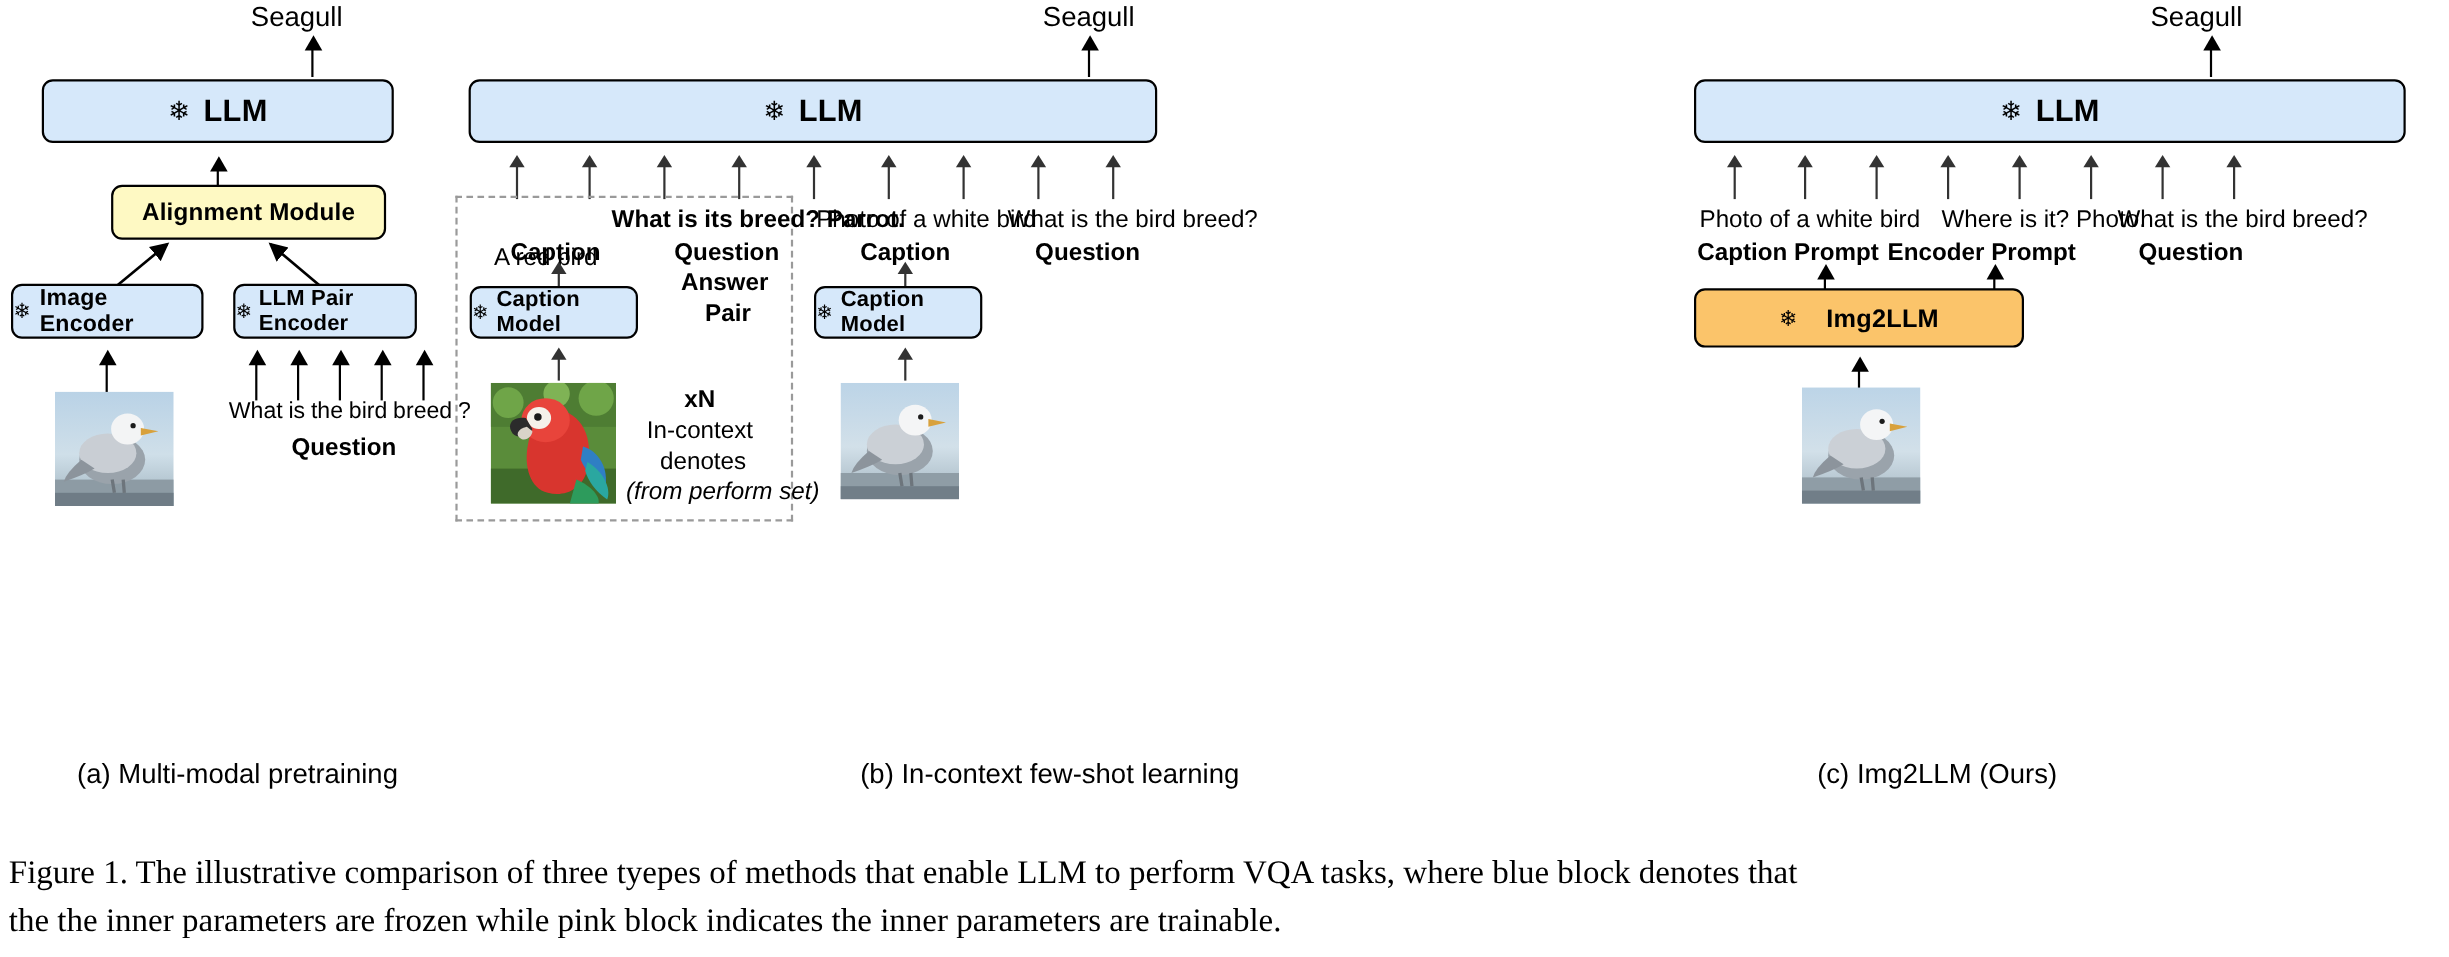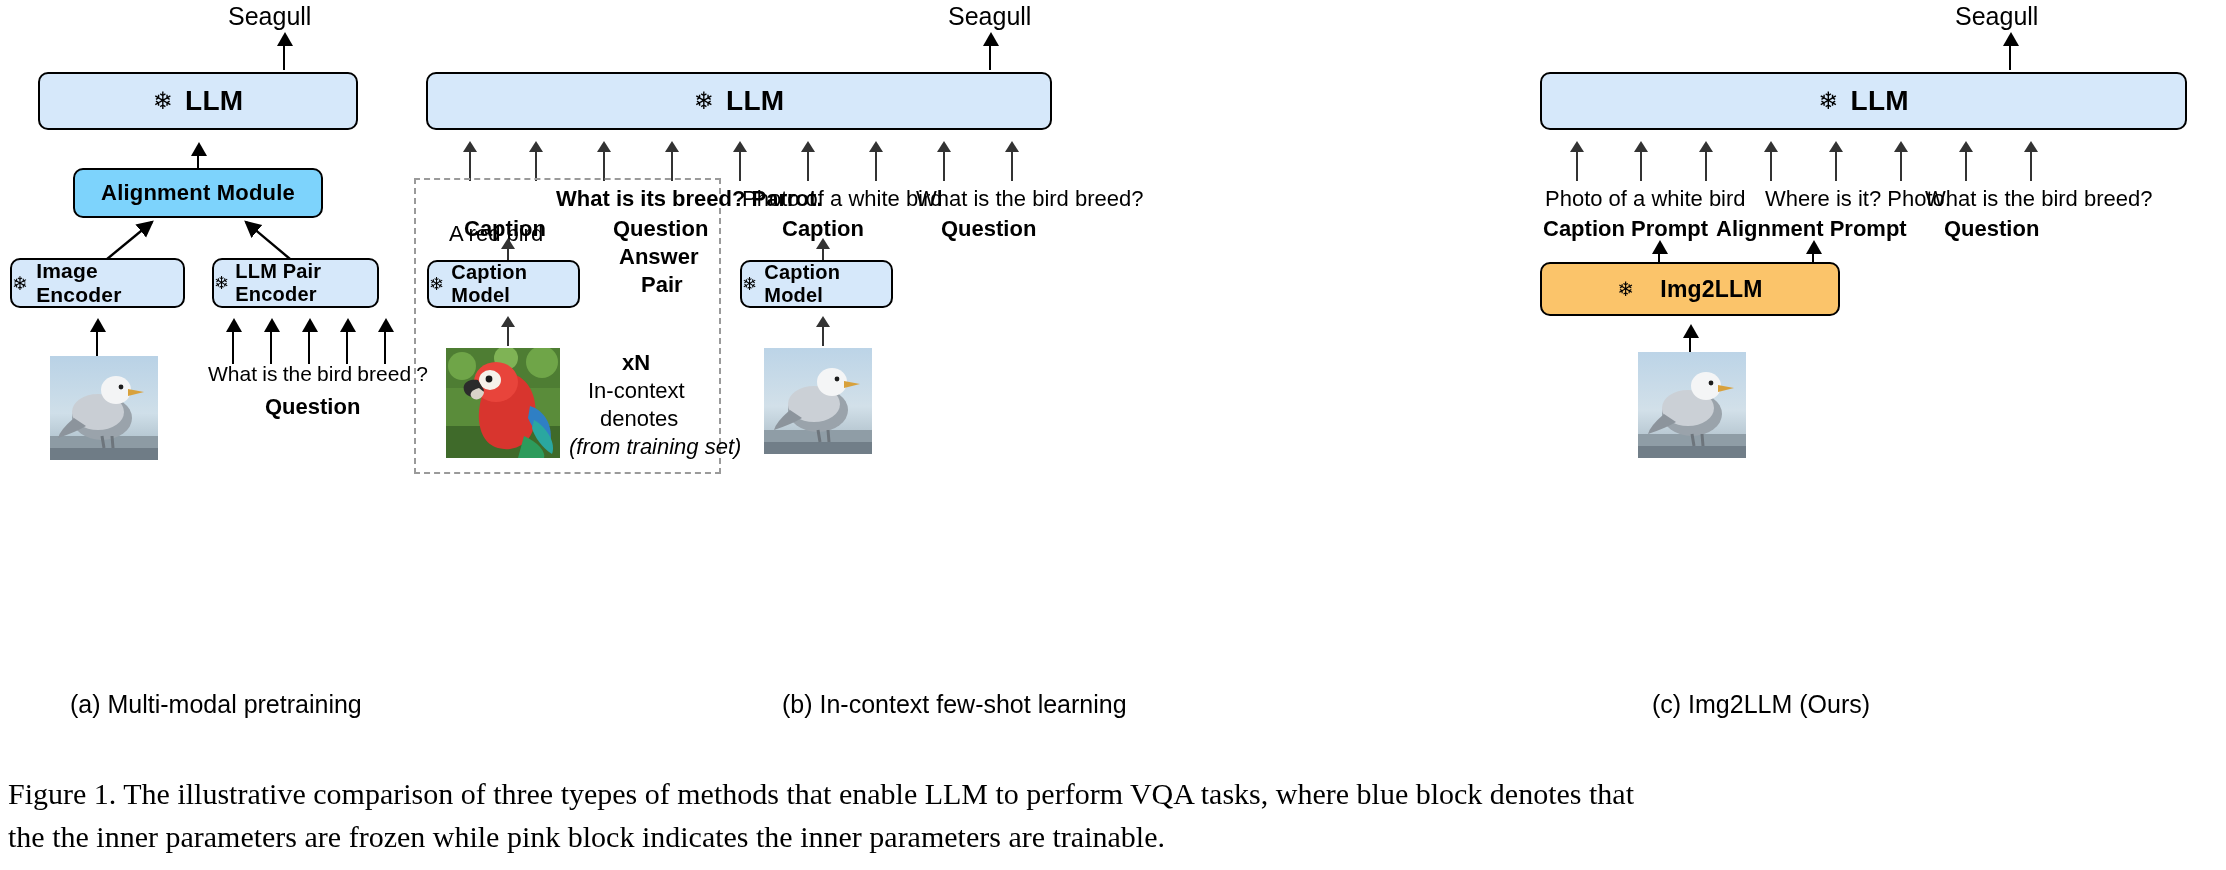--- a/index.html
+++ b/index.html
@@ -14,21 +14,21 @@
     border:2.5px solid #000;
     border-radius:10px;
     display:flex;
     align-items:center;
     justify-content:center;
     font-weight:bold;
     color:#000;
     letter-spacing:.2px;
   }
   .box.blue{background:#d6e8fa;}
-  .box.pink{background:#7dd3fc;}
+  .box.pink{background:#fef9c3;margin-left:28px;}
   .box.orange{background:#fbc46a;}
 
   .snow{font-weight:400;display:inline-block;}
 
   
   .arrow{position:absolute;width:14px;}
   .arrow .shaft{position:absolute;left:6px;top:7px;bottom:0;width:1.8px;background:#333;}
   .arrow .head{position:absolute;left:0;top:0;width:0;height:0;
       border-left:7px solid transparent;border-right:7px solid transparent;border-bottom:11px solid #333;}
   .arrow.thick .shaft{width:2.6px;left:5.5px;background:#000;}
@@ -254,21 +254,21 @@
       <ellipse cx="44" cy="32" rx="11" ry="10" fill="#f5f1ea"></ellipse>
       <circle cx="43" cy="31" r="3.4" fill="#1a1a1a"></circle>
       <path d="M32 32 C20 30 14 38 20 46 C26 52 36 48 38 42 Z" fill="#2b2b2b"></path>
       <path d="M33 40 C24 42 22 48 28 51 C33 53 38 48 38 44 Z" fill="#d9d3c8"></path>
     </svg>
   </div>
 
   <div class="txt lbl-bold" style="left:622px;top:350px;">xN</div>
   <div class="txt lbl-plain" style="left:588px;top:378px;text-align:center;">In-context</div>
   <div class="txt lbl-plain" style="left:600px;top:406px;">denotes</div>
-  <div class="txt lbl-ital" style="left:569px;top:434px;">(from training set)</div>
+  <div class="txt lbl-ital" style="left:569px;top:434px;">(from perform set)</div>
 
   <div class="txt lbl-plain" style="left:742px;top:186px;">Photo of a white bird</div>
   <div class="txt lbl-bold" style="left:782px;top:216px;">Caption</div>
 
   <div class="arrow" style="left:816px;top:238px;height:26px;">
       <div class="head"></div>
       <div class="shaft"></div>
     </div>
 
   <div class="box blue" style="left:740px;top:260px;width:153px;height:48px;font-size:20px;">
@@ -350,21 +350,21 @@
   <div class="arrow" style="left:2024px;top:141px;height:40px;">
       <div class="head"></div>
       <div class="shaft"></div>
     </div>
 
   <div class="txt lbl-plain" style="left:1545px;top:186px;">Photo of a white bird</div>
   <div class="txt lbl-plain" style="left:1765px;top:186px;">Where is it? Photo.</div>
   <div class="txt lbl-plain" style="left:1925px;top:186px;">What is the bird breed?</div>
 
   <div class="txt lbl-bold" style="left:1543px;top:216px;">Caption Prompt</div>
-  <div class="txt lbl-bold" style="left:1716px;top:216px;">Alignment Prompt</div>
+  <div class="txt lbl-bold" style="left:1716px;top:216px;">Encoder Prompt</div>
   <div class="txt lbl-bold" style="left:1944px;top:216px;">Question</div>
 
   <div class="arrow thick" style="left:1652px;top:240px;height:26px;">
       <div class="head"></div>
       <div class="shaft"></div>
     </div>
   <div class="arrow thick" style="left:1806px;top:240px;height:26px;">
       <div class="head"></div>
       <div class="shaft"></div>
     </div>

